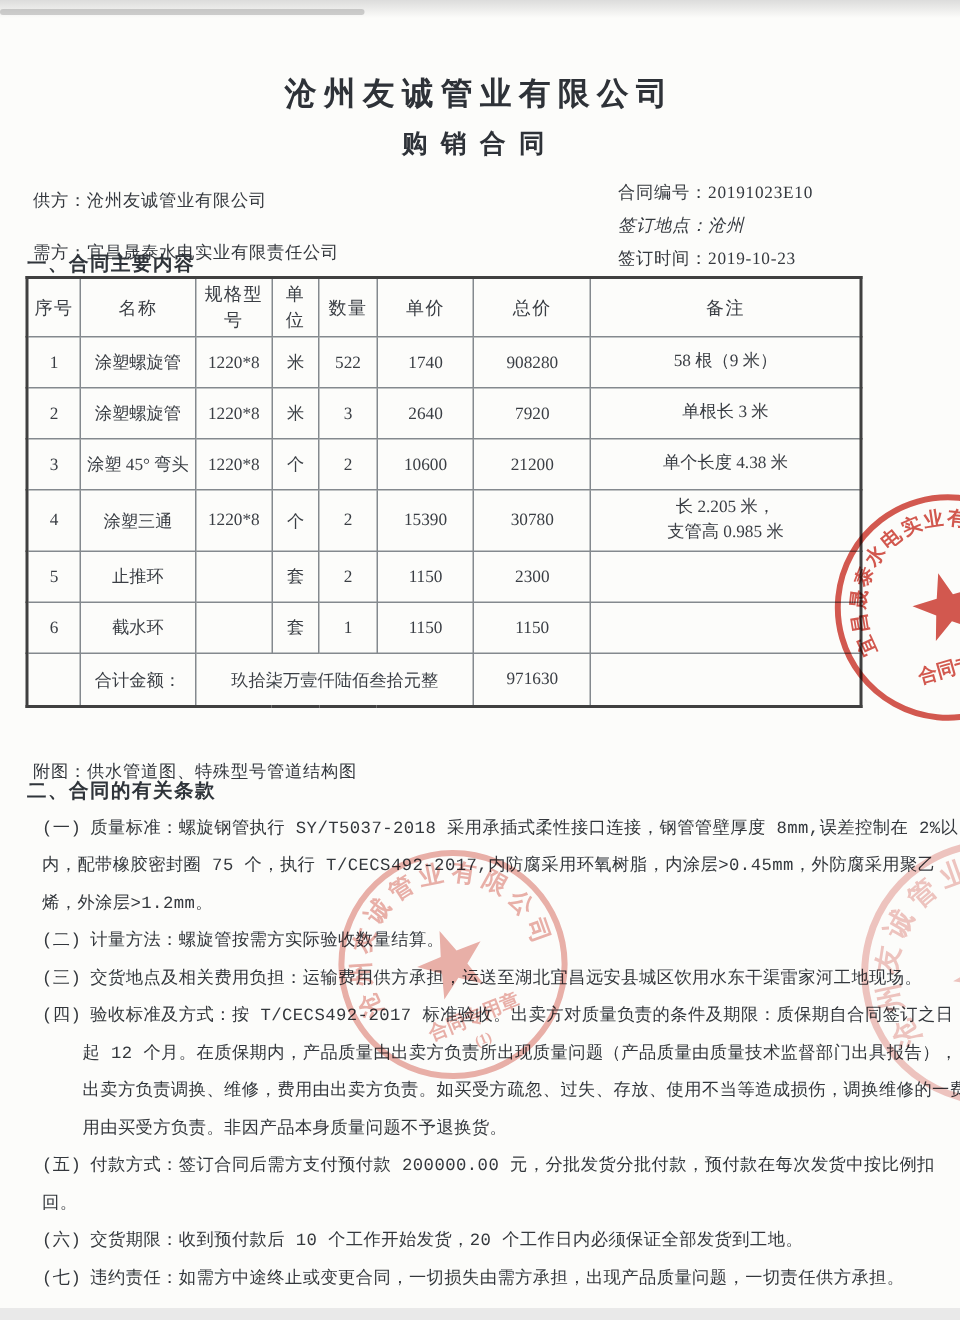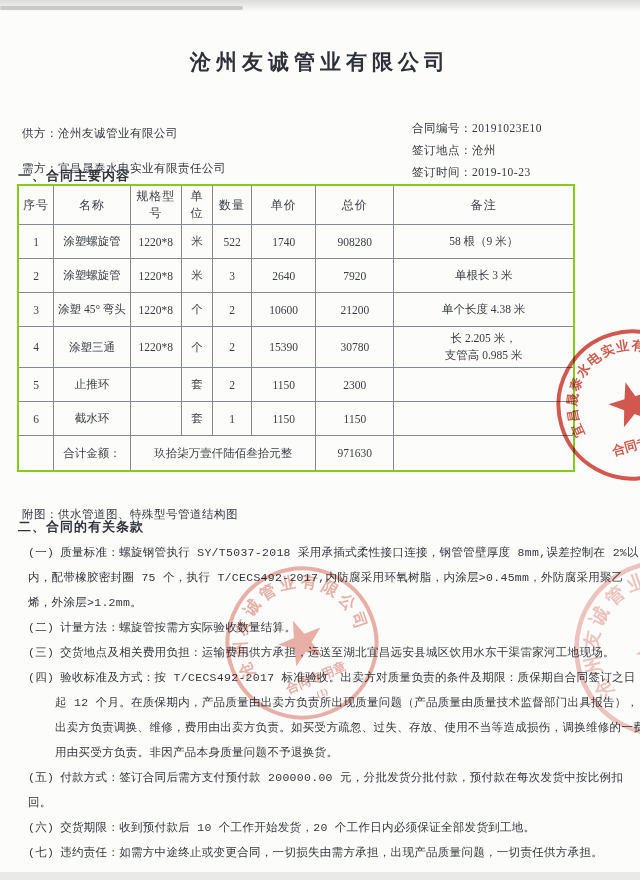--- a/index.html
+++ b/index.html
@@ -15,31 +15,31 @@
 
   .company-title{position:absolute;top:48px;left:0;width:100%;text-align:center;
     font-size:21px;font-weight:600;letter-spacing:5px;color:#2e3238;margin:0;}
   .doc-title{position:absolute;top:84px;left:0;width:100%;text-align:center;
     font-size:17px;font-weight:600;letter-spacing:9px;color:#2e3238;margin:0;}
 
   .info-line{position:absolute;font-size:11.5px;letter-spacing:.5px;white-space:nowrap;}
   .supplier-line{left:22px;top:114px;}
   .buyer-line{left:22px;top:149px;}
   .contract-no-line{left:412px;top:109px;}
-  .sign-place-line{left:412px;top:131px;}
+  .sign-place-line{left:412px;top:131px;font-style:italic;}
   .sign-date-line{left:412px;top:153px;}
 
   .sec-heading{position:absolute;font-size:13px;font-weight:700;letter-spacing:1px;color:#2f343a;}
   .sec1-heading{left:18px;top:167px;}
   .attachment-line{position:absolute;left:22px;top:495px;font-size:11.5px;letter-spacing:.5px;}
   .sec2-heading{left:18px;top:518px;}
 
   table.items{position:absolute;left:17px;top:184px;width:558px;
     border-collapse:collapse;table-layout:fixed;
-    border:2px solid #84cc16;font-size:11.5px;color:#3a3e44;}
+    border:2px solid #404040;font-size:11.5px;color:#3a3e44;}
   table.items th,table.items td{border:1px solid #84898e;text-align:center;
     padding:2px 3px;font-weight:normal;overflow:hidden;}
   table.items th{height:30px;font-size:12px;letter-spacing:1px;}
   table.items td{height:29px;}
   table.items tr.r4 td{height:36px;}
   td.remark{white-space:pre-line;line-height:1.45;margin-top:38px;}
   tr.total-row td{height:30px;}
   td.note-cell{height:40px;text-align:left;vertical-align:bottom;
     padding:6px 6px 12px 4px;letter-spacing:.5px;}
 
@@ -57,20 +57,21 @@
   .stamp-seller-right{left:570px;top:556px;width:185px;height:185px;color:#dd7d74;opacity:.44;transform:rotate(-30deg);}
 </style>
 </head>
 <body>
 
 <div class="page">
   <div class="scan-top"></div>
   <div class="scan-top2"></div>
 
   <h1 class="company-title">沧州友诚管业有限公司</h1>
+  <h2 class="doc-title">购销合同</h2>
 
   <p class="info-line supplier-line"><span>供方：</span><span>沧州友诚管业有限公司</span></p>
   <p class="info-line buyer-line"><span>需方：</span><span>宜昌晟泰水电实业有限责任公司</span></p>
   <p class="info-line contract-no-line"><span>合同编号：</span><span>20191023E10</span></p>
   <p class="info-line sign-place-line"><span>签订地点：</span><span>沧州</span></p>
   <p class="info-line sign-date-line"><span>签订时间：</span><span>2019-10-23</span></p>
 
   <div class="sec-heading sec1-heading">一、合同主要内容</div>
 
   <table class="items">

